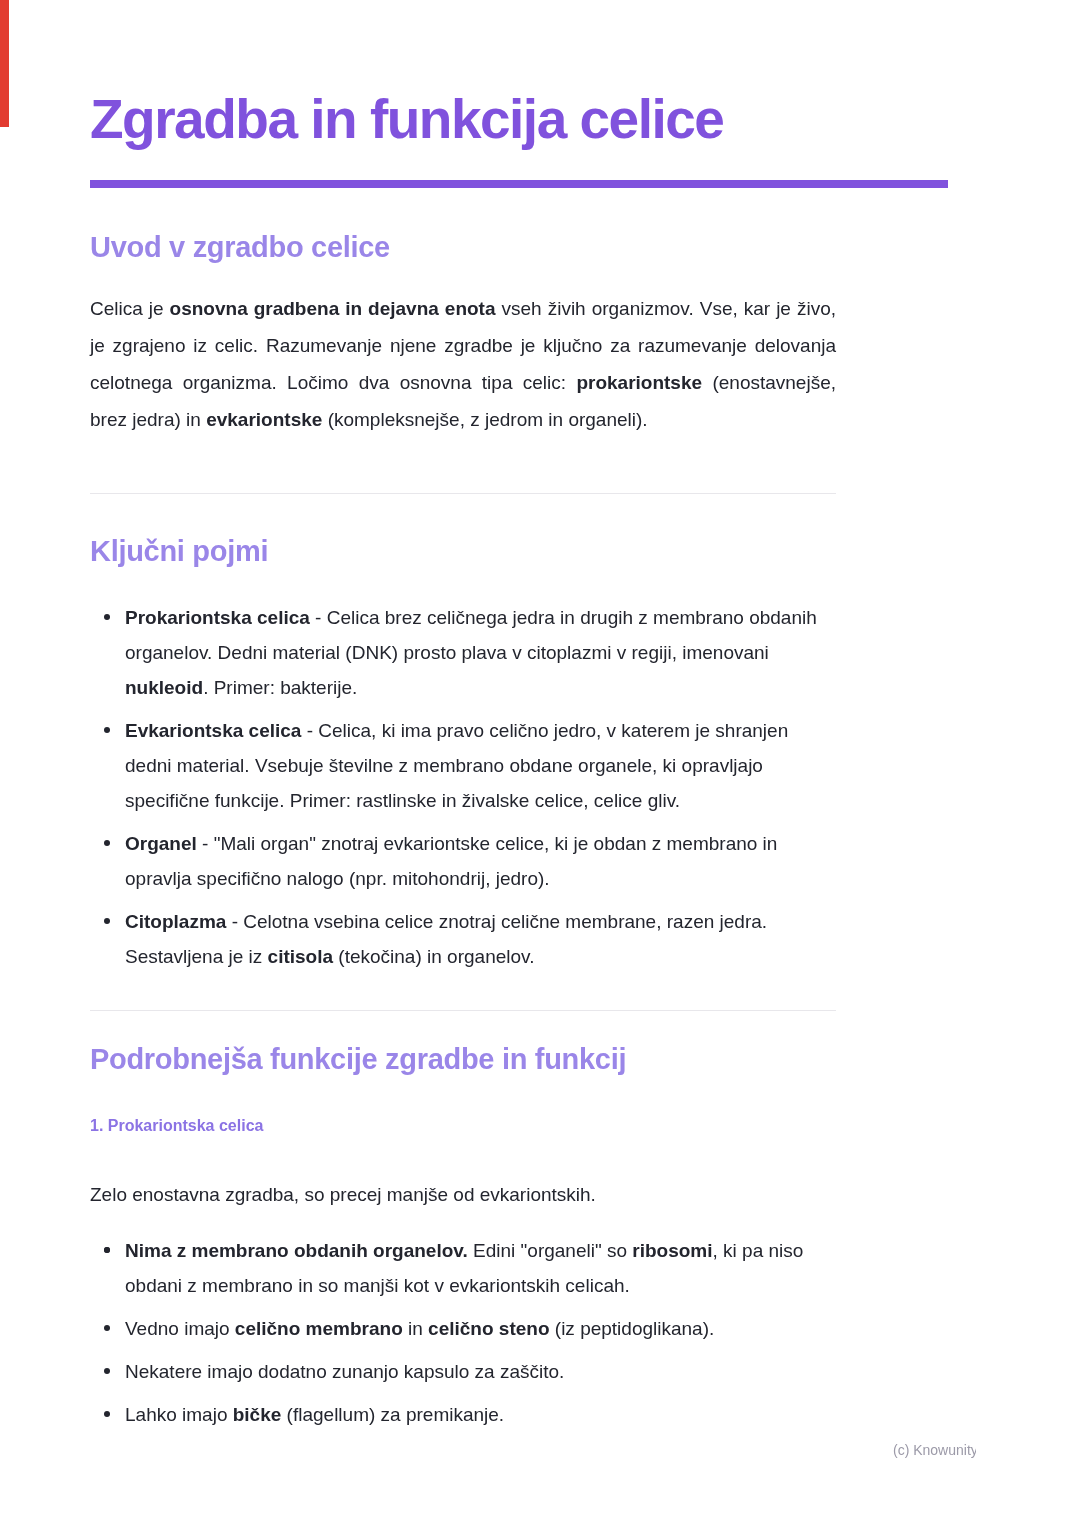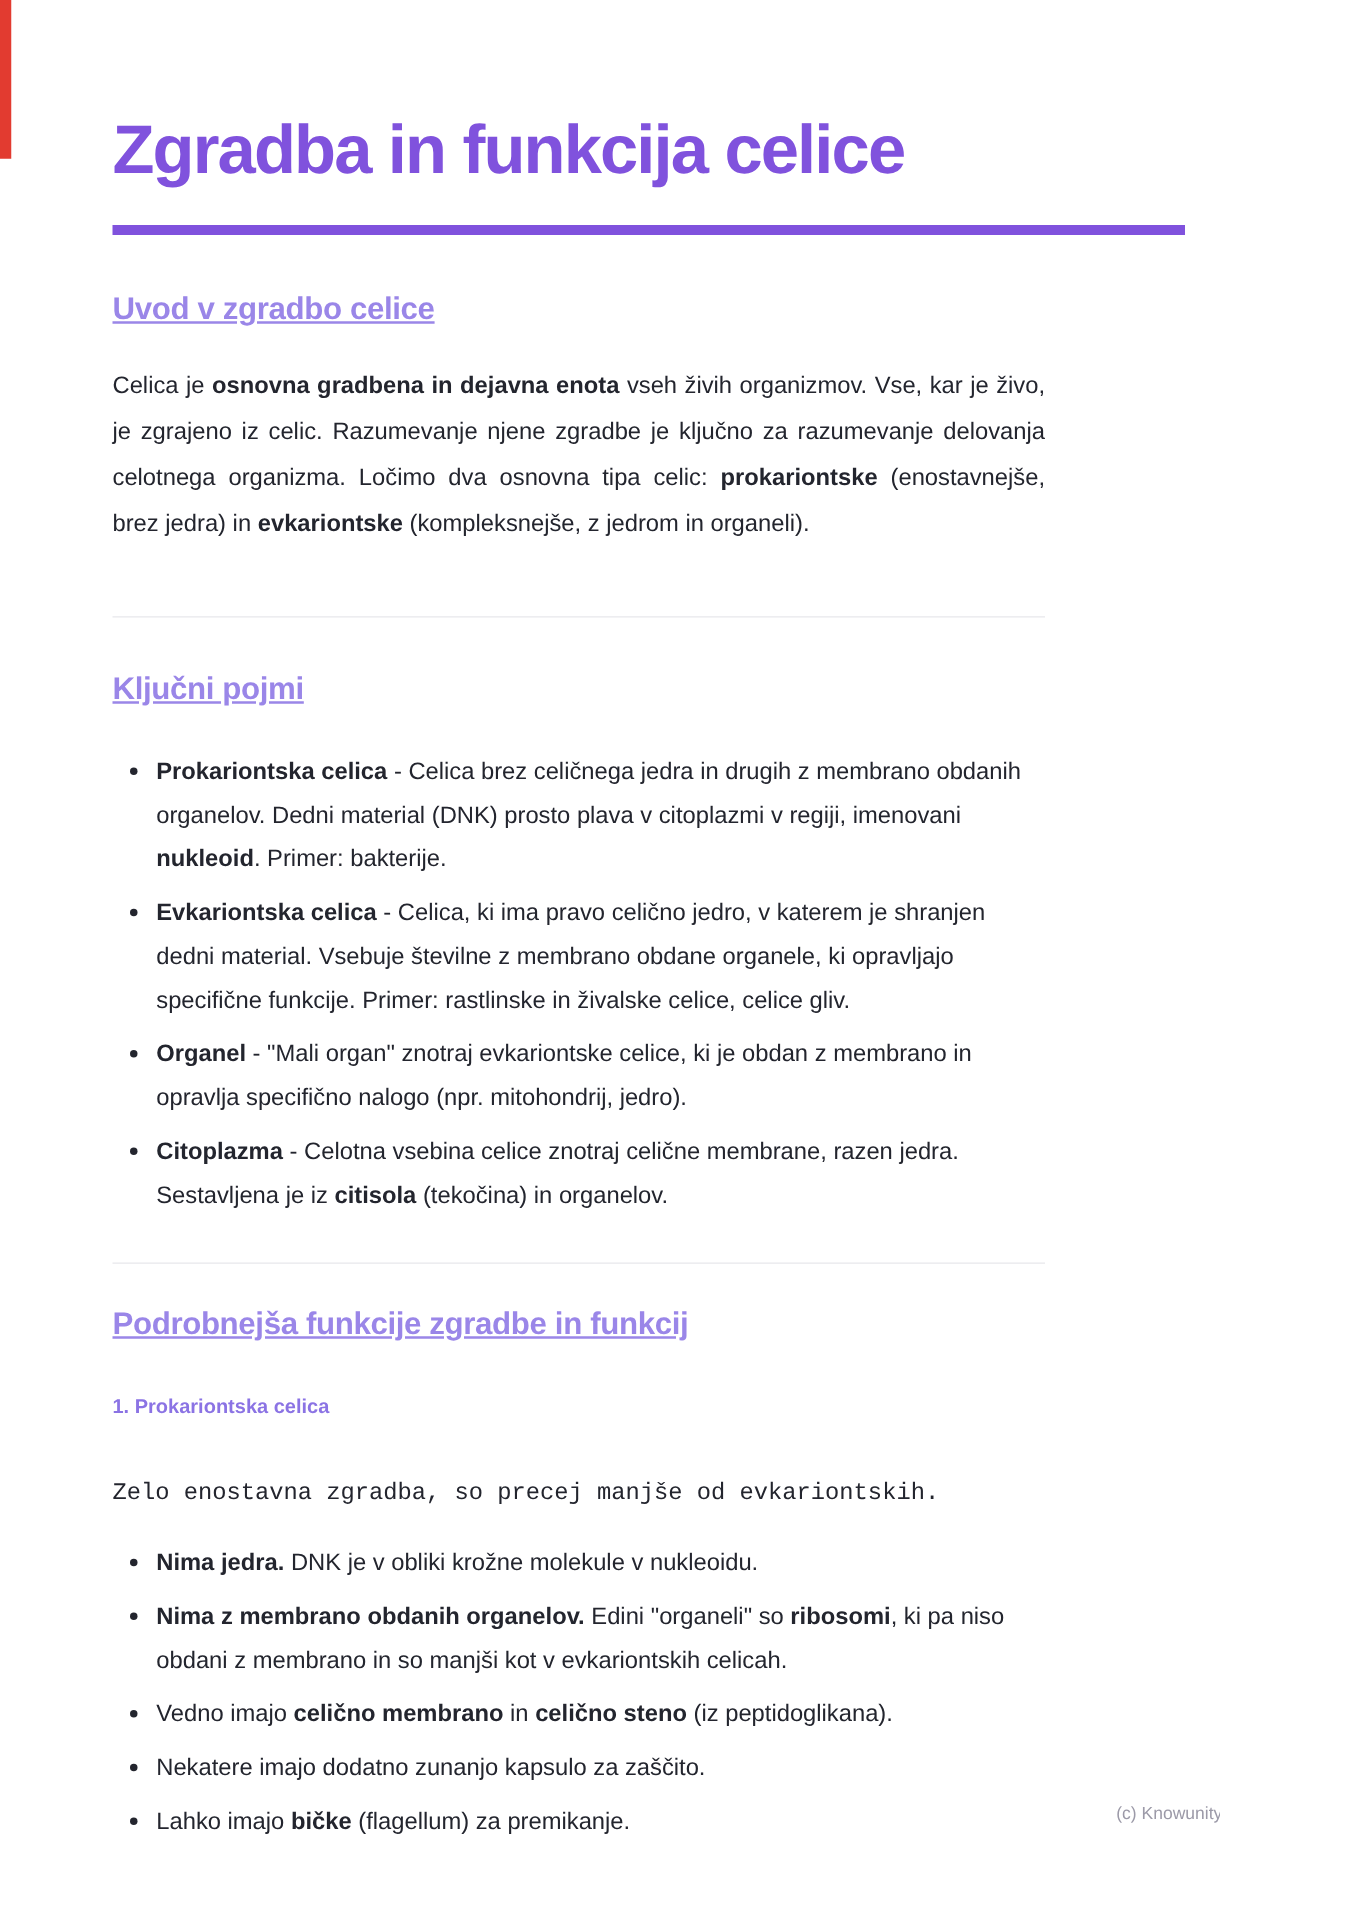--- a/index.html
+++ b/index.html
@@ -17,24 +17,24 @@
   h1.title {
     position:absolute; left:90px; top:88px; margin:0;
     font-size:55px; font-weight:700; letter-spacing:-1.5px; line-height:1.15;
     color:var(--title,#8052dd); white-space:nowrap;
   }
   .title-rule { position:absolute; left:90px; top:180px; width:858px; height:8px; background:var(--title,#8052dd); }
   .divider { position:absolute; left:90px; width:746px; height:1px; background:var(--divider,#e8e7eb); }
   #d1 { top:493px; } #d2 { top:1010px; }
   .section { position:absolute; left:90px; width:746px; }
   #s1 { top:228px; } #s2 { top:532px; } #s3 { top:1040px; }
-  .h2 { margin:0; font-size:25px; font-weight:700; letter-spacing:-0.3px; line-height:38px; color:var(--heading,#9a86e8);text-decoration:underline; }
+  .h2 { margin:0; font-size:29px; font-weight:700; letter-spacing:-0.3px; line-height:38px; color:var(--heading,#9a86e8); }
   .h3 { margin:34px 0 0 0; font-size:16px; font-weight:700; line-height:28px; color:var(--subheading,#8b73e4); }
   .para { margin:24px 0 0 0; font-size:19px; line-height:37px; color:var(--body,#23252e); }
-  .para.plain { margin-top:36px;font-family:Liberation Mono, monospace; }
+  .para.plain { margin-top:36px; }
   .justify { text-align:justify; }
   ul.blist { list-style:none; margin:30px 0 0 0; padding:0; }
   ul.blist.tight { margin-top:20px; }
   ul.blist li { position:relative; padding-left:35px; margin-bottom:8px; font-size:19px; line-height:35px; color:var(--body,#23252e); }
   .dot { position:absolute; left:14px; top:14px; width:6px; height:6px; border-radius:50%; background:var(--body,#23252e); }
   .b { font-weight:700; }
   .watermark { position:absolute; left:893px; top:1441px; font-size:14px; line-height:18px; color:var(--wm,#9c9aa8); z-index:2; white-space:nowrap; }
 </style>
 </head>
 <body>
@@ -64,21 +64,21 @@
       </ul>
   </div>
 
   <div class="divider" id="d2"></div>
 
   <div class="section" id="s3">
     <h2 class="h2">Podrobnejša funkcije zgradbe in funkcij</h2>
     <h3 class="h3">1. Prokariontska celica</h3>
     <p class="para plain">Zelo enostavna zgradba, so precej manjše od evkariontskih.</p>
     <ul class="blist tight">
-        <li><span class="dot"></span><span><span class="b">Nima jedra.</span><span> DNK je v obliki krožne molekule v nukleoidu.</span></span></li>
+        <li><span class="dot"></span></li>
         <li><span class="dot"></span><span><span class="b">Nima z membrano obdanih organelov.</span><span> Edini "organeli" so </span><span class="b">ribosomi</span><span>, ki pa niso obdani z membrano in so manjši kot v evkariontskih celicah.</span></span></li>
         <li><span class="dot"></span><span><span>Vedno imajo </span><span class="b">celično membrano</span><span> in </span><span class="b">celično steno</span><span> (iz peptidoglikana).</span></span></li>
         <li><span class="dot"></span><span><span>Nekatere imajo dodatno zunanjo kapsulo za zaščito.</span></span></li>
         <li><span class="dot"></span><span><span>Lahko imajo </span><span class="b">bičke</span><span> (flagellum) za premikanje.</span></span></li>
       </ul>
   </div>
 
   <div class="watermark">(c) Knowunity 2025</div>
 
 </div>

